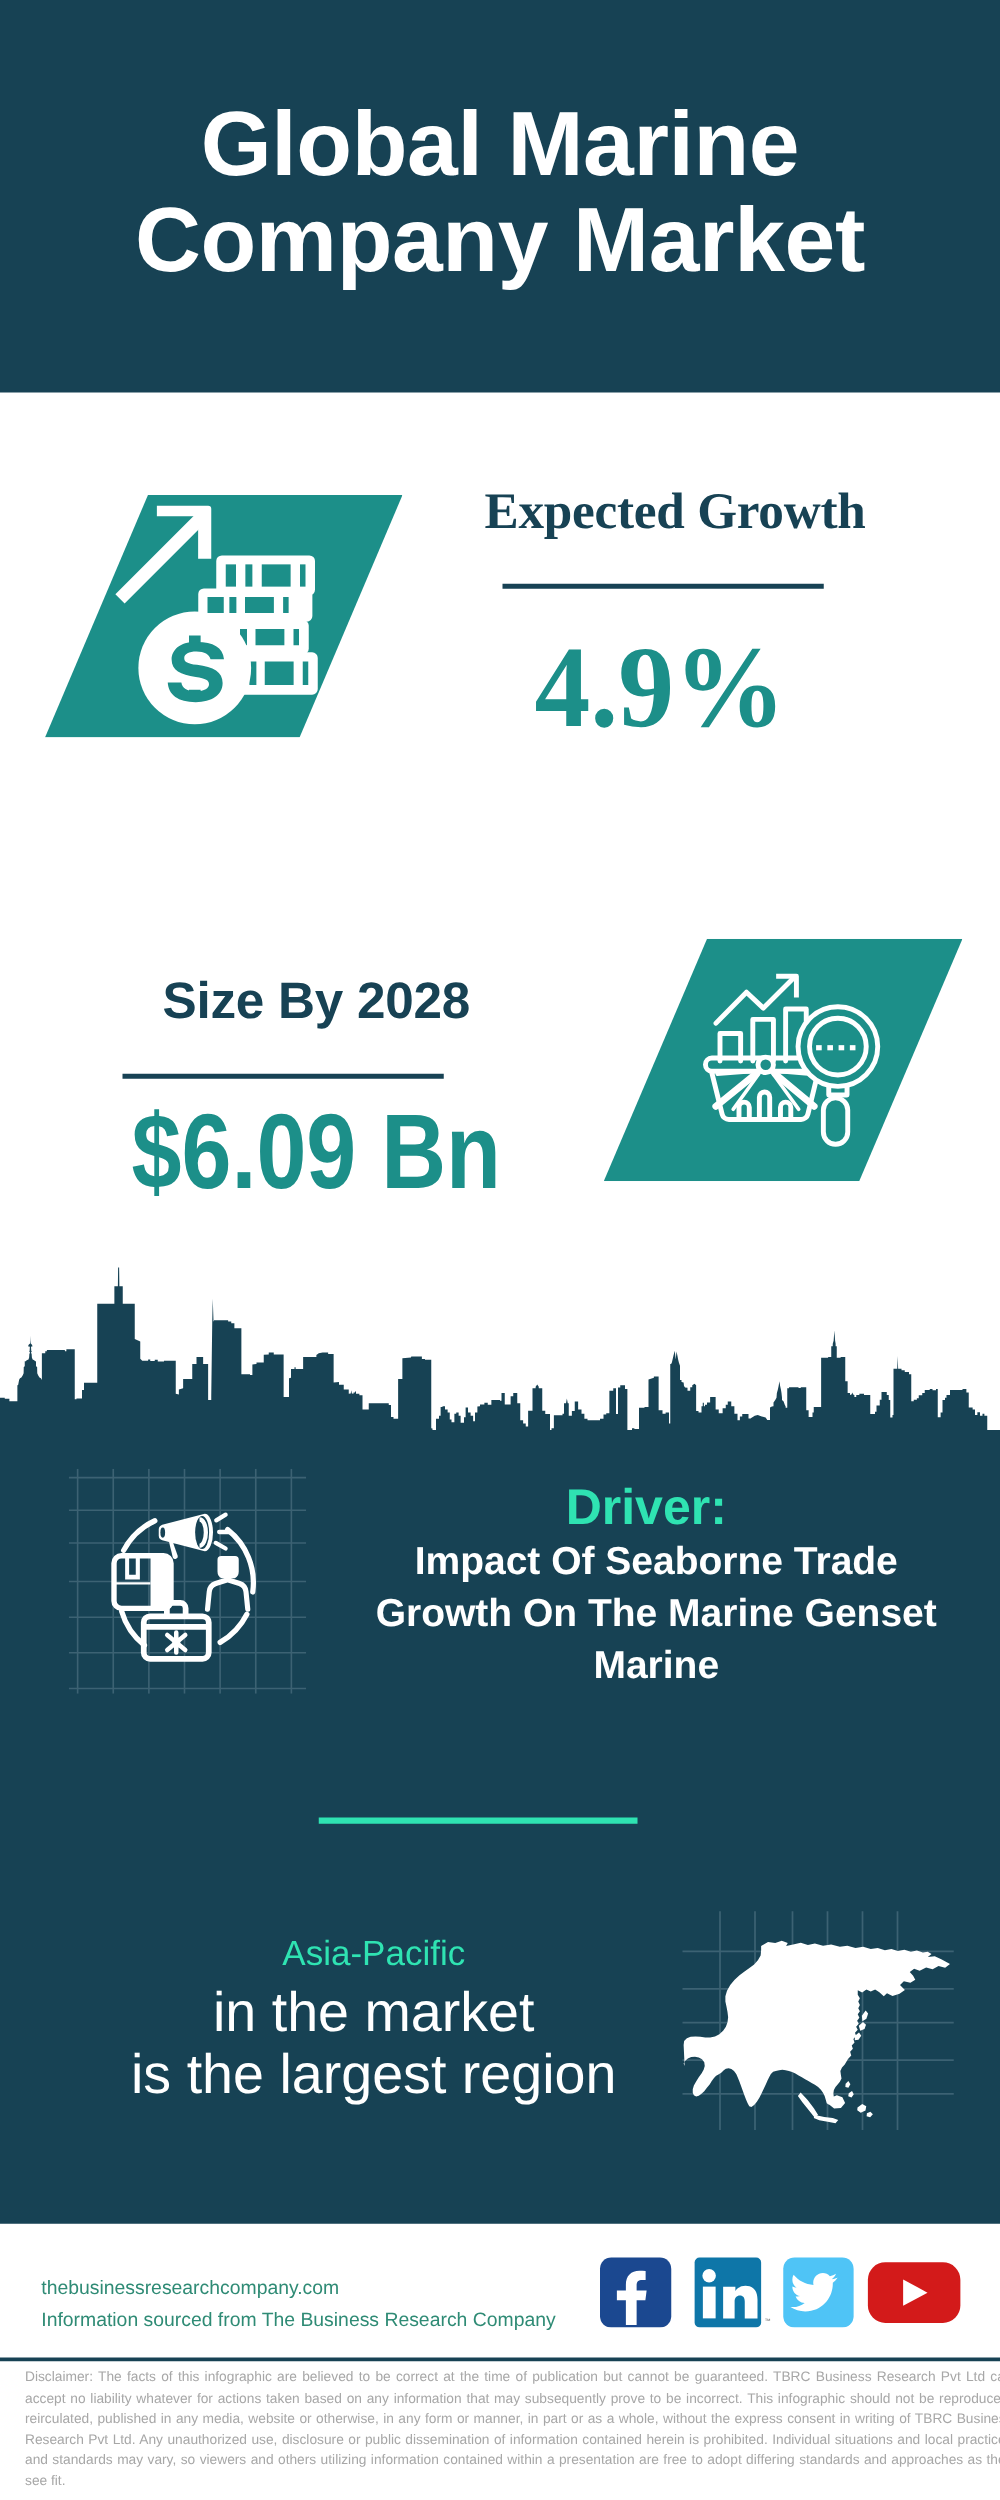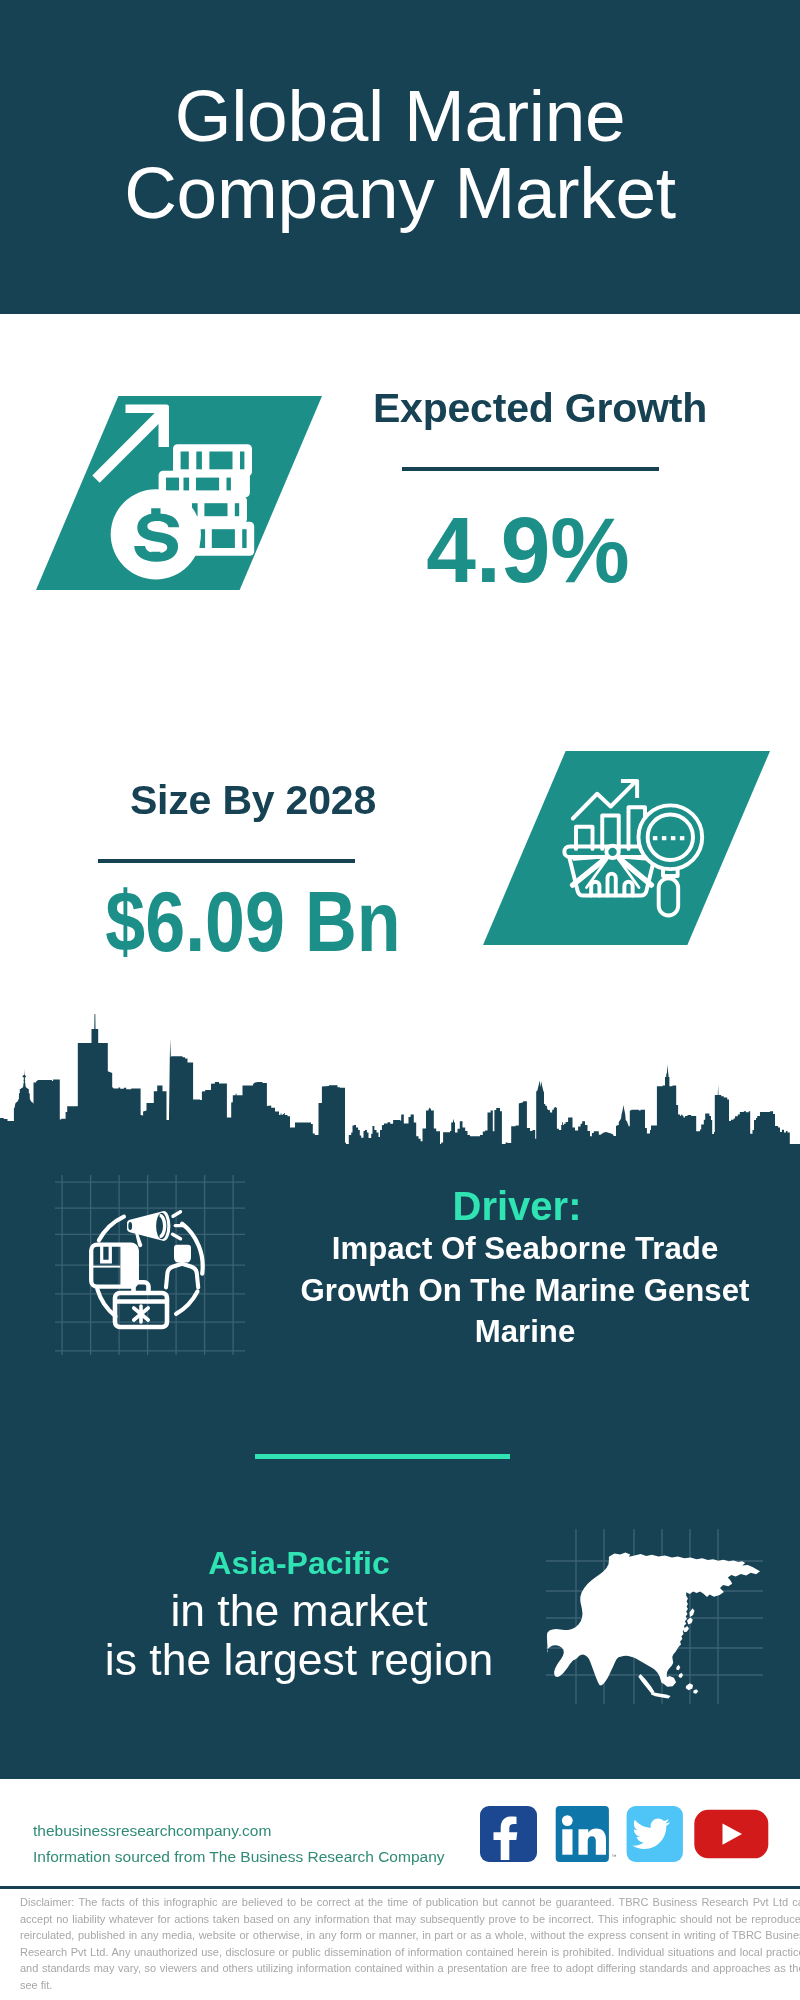--- a/index.html
+++ b/index.html
@@ -13,21 +13,21 @@
   }
   .page { position:relative; width:800px; height:2000px; overflow:hidden; }
 
   
   .header {
     position:absolute; left:0; top:0; width:800px; height:314px;
     background:#174254;
   }
   .header h1 {
     position:absolute; left:0; top:77px; width:800px;
-    color:#ffffff; font-size:73px; font-weight:400; line-height:77px;
+    color:#ffffff; font-size:73px; font-weight:700; line-height:77px;
     text-align:center; letter-spacing:-0.3px;
   }
 
   
   .stat { position:absolute; }
   .stat-title {
     color:#174254; font-size:41px; font-weight:700; line-height:46px; text-align:center;
     letter-spacing:-0.2px;
   }
   .stat-rule { background:#174254; height:4px; }
@@ -49,36 +49,36 @@
     background:#174254;
   }
   .skyline { position:absolute; left:0; top:1005px; width:800px; height:145px; overflow:visible; }
 
   
   .driver-label { color:#2FE3B2; font-size:40px; font-weight:700; text-align:center; line-height:44px; }
   .driver-text { color:#ffffff; font-size:31.2px; font-weight:700; text-align:center; line-height:41.5px; }
   .mid-rule { position:absolute; background:#2FE3B2; height:5px; }
 
   
-  .region-hi { color:#2FE3B2; font-size:32px; font-weight:700; line-height:48px; }
+  .region-hi { color:#2FE3B2; font-size:28px; font-weight:400; line-height:48px; }
   .region-sub { color:#ffffff; font-size:44.5px; font-weight:400; line-height:48.5px; }
 
   
   .src-text { position:absolute; color:#2F8B75; font-size:15.5px; line-height:26px; }
   .social { position:absolute; }
   .hr-foot { position:absolute; left:0; width:800px; height:3px; background:#174254; }
   .disclaimer {
     position:absolute; color:#a7a7a7; font-size:11px; line-height:16.6px;
     font-family:"Liberation Sans", sans-serif; text-align:justify;
   }
 
   
   #plg1 { left:36px; top:396px; width:286px; height:194px; }
   #icon-money { position:absolute; left:52px; top:4px; }
-  #stat1 { left:340px; top:385px; width:400px; }
+  #stat1 { left:340px; top:385px; width:400px;font-family:Liberation Serif, serif; }
   #rule1 { width:257px; margin:36px auto 0 62px; }
   #stat1 .stat-val { margin-top:33px; margin-left:-24px; }
 
   #plg2 { left:483px; top:751px; width:287px; height:194px; }
   #icon-market { position:absolute; left:72px; top:24px; }
   #stat2 { left:53px; top:731px; width:400px; }
   #rule2 { width:257px; margin:36px 60px 0 45px; }
   #stat2 .stat-val { margin-top:16px; margin-left:0px; }
 
   #driver-block { position:absolute; left:282px; top:1184px; width:486px; }

